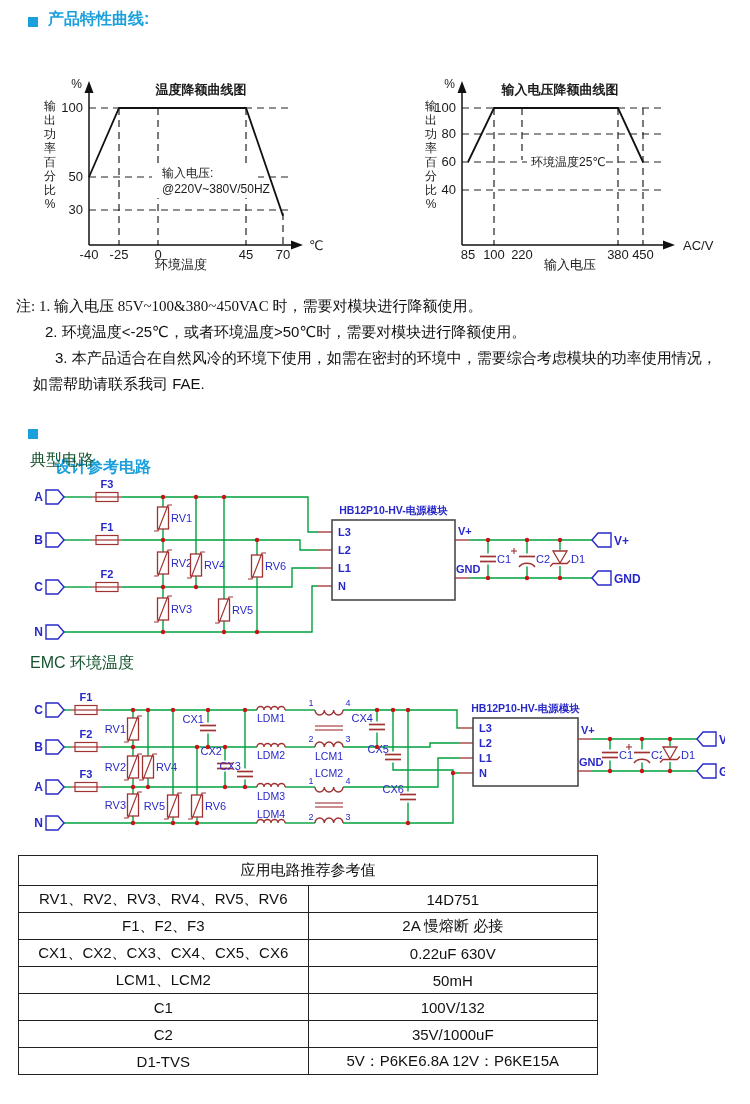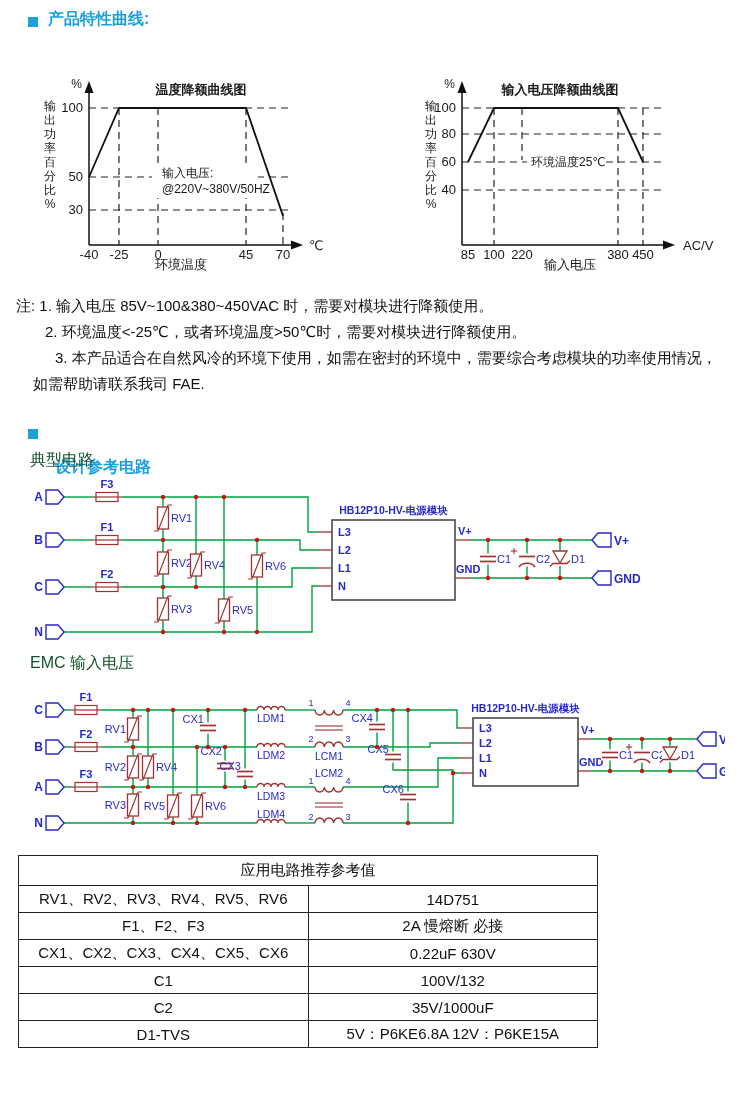--- a/index.html
+++ b/index.html
@@ -91,21 +91,21 @@
       <text x="456" y="138" text-anchor="end" font-size="13" fill="#1a1a1a" font-weight="normal">80</text>
       <text x="456" y="166" text-anchor="end" font-size="13" fill="#1a1a1a" font-weight="normal">60</text>
       <text x="456" y="194" text-anchor="end" font-size="13" fill="#1a1a1a" font-weight="normal">40</text>
       <text x="468" y="259" text-anchor="middle" font-size="13" fill="#1a1a1a" font-weight="normal">85</text>
       <text x="494" y="259" text-anchor="middle" font-size="13" fill="#1a1a1a" font-weight="normal">100</text>
       <text x="522" y="259" text-anchor="middle" font-size="13" fill="#1a1a1a" font-weight="normal">220</text>
       <text x="618" y="259" text-anchor="middle" font-size="13" fill="#1a1a1a" font-weight="normal">380</text>
       <text x="643" y="259" text-anchor="middle" font-size="13" fill="#1a1a1a" font-weight="normal">450</text>
     </svg>
 
-  <div class="note-line" style="left:16px;top:297px;">注: 1. 输入电压 85V~100&amp;380~450VAC 时，需要对模块进行降额使用。</div>
+  <div class="note-line" style="left:16px;top:297px;font-family:Liberation Serif, serif;">注: 1. 输入电压 85V~100&amp;380~450VAC 时，需要对模块进行降额使用。</div>
   <div class="note-line" style="left:45px;top:323px;">2. 环境温度&lt;-25℃，或者环境温度&gt;50℃时，需要对模块进行降额使用。</div>
   <div class="note-line" style="left:55px;top:349px;">3. 本产品适合在自然风冷的环境下使用，如需在密封的环境中，需要综合考虑模块的功率使用情况，</div>
   <div class="note-line" style="left:33px;top:375px;text-align:center;">如需帮助请联系我司 FAE.</div>
 
   <div class="sec-bullet" style="left:28px;top:429px;"></div>
   <div class="sec-title" style="left:55px;top:421px;margin-top:36px;">设计参考电路</div>
 
   <div class="sub-title" style="left:30px;top:450px;">典型电路</div>
   <svg id="typ" style="left:25px;top:475px;" width="700" height="175" viewBox="25 475 700 175">
       <polyline points="122,497 308,497 308,532 318,532" fill="none" stroke="#00A03C" stroke-width="1.4"></polyline>
@@ -230,21 +230,21 @@
       <circle cx="527" cy="540" r="2.2" fill="#C81414"></circle>
       <circle cx="527" cy="578" r="2.2" fill="#C81414"></circle>
       <circle cx="560" cy="540" r="2.2" fill="#C81414"></circle>
       <circle cx="560" cy="578" r="2.2" fill="#C81414"></circle>
       <polygon points="592,540 598,533 611,533 611,547 598,547" fill="#fff" stroke="#2828C8" stroke-width="1.4"></polygon>
       <polygon points="592,578 598,571 611,571 611,585 598,585" fill="#fff" stroke="#2828C8" stroke-width="1.4"></polygon>
       <text x="614" y="545" text-anchor="start" font-size="12" fill="#2828C8" font-weight="bold">V+</text>
       <text x="614" y="583" text-anchor="start" font-size="12" fill="#2828C8" font-weight="bold">GND</text>
     </svg>
 
-  <div class="sub-title" style="left:30px;top:653px;">EMC 输入电压</div>
+  <div class="sub-title" style="left:30px;top:653px;">EMC 环境温度</div>
   <svg id="emc" style="left:25px;top:683px;" width="700" height="162" viewBox="25 683 700 162">
       <polyline points="101,710 257,710" fill="none" stroke="#00A03C" stroke-width="1.4"></polyline>
       <polyline points="285,710 315,710" fill="none" stroke="#00A03C" stroke-width="1.4"></polyline>
       <polyline points="343,710 457,710 457,728 460,728" fill="none" stroke="#00A03C" stroke-width="1.4"></polyline>
       <polyline points="101,747 257,747" fill="none" stroke="#00A03C" stroke-width="1.4"></polyline>
       <polyline points="285,747 315,747" fill="none" stroke="#00A03C" stroke-width="1.4"></polyline>
       <polyline points="343,747 430,747 430,743 460,743" fill="none" stroke="#00A03C" stroke-width="1.4"></polyline>
       <polyline points="101,787 257,787" fill="none" stroke="#00A03C" stroke-width="1.4"></polyline>
       <polyline points="285,787 315,787" fill="none" stroke="#00A03C" stroke-width="1.4"></polyline>
       <polyline points="343,787 438,787 438,758 460,758" fill="none" stroke="#00A03C" stroke-width="1.4"></polyline>
@@ -467,20 +467,24 @@
         </tr>
         <tr>
           <td>F1、F2、F3</td>
           <td>2A 慢熔断  必接</td>
         </tr>
         <tr>
           <td>CX1、CX2、CX3、CX4、CX5、CX6</td>
           <td>0.22uF 630V</td>
         </tr>
         <tr>
+          <td>LCM1、LCM2</td>
+          <td>50mH</td>
+        </tr>
+        <tr>
           <td>C1</td>
           <td>100V/132</td>
         </tr>
         <tr>
           <td>C2</td>
           <td>35V/1000uF</td>
         </tr>
         <tr>
           <td>D1-TVS</td>
           <td>5V：P6KE6.8A   12V：P6KE15A</td>

